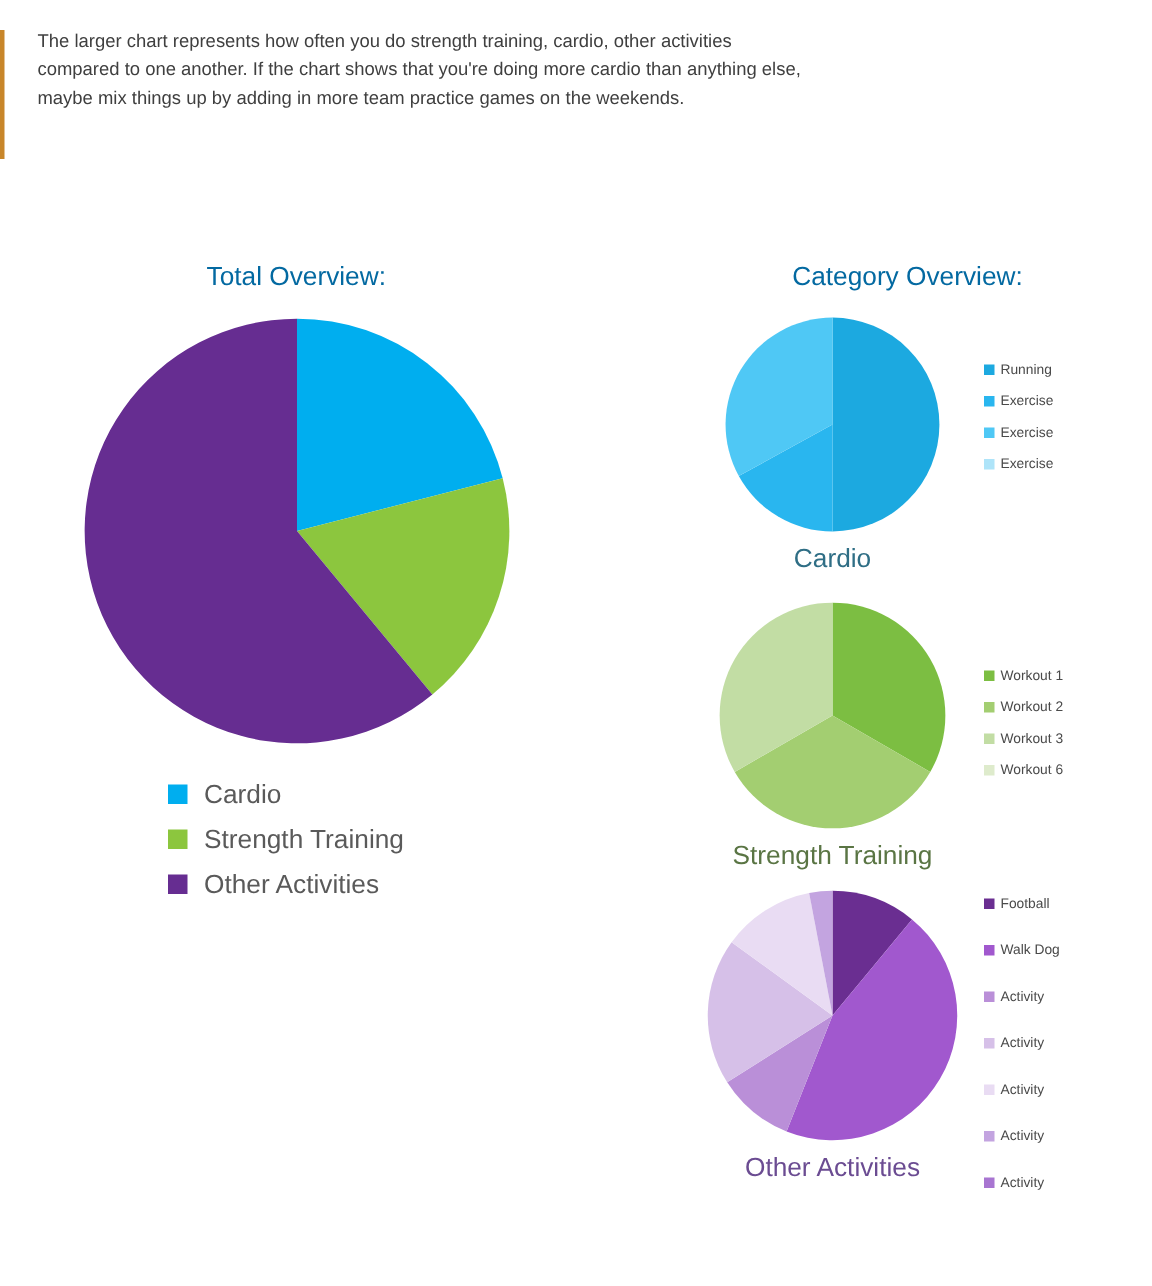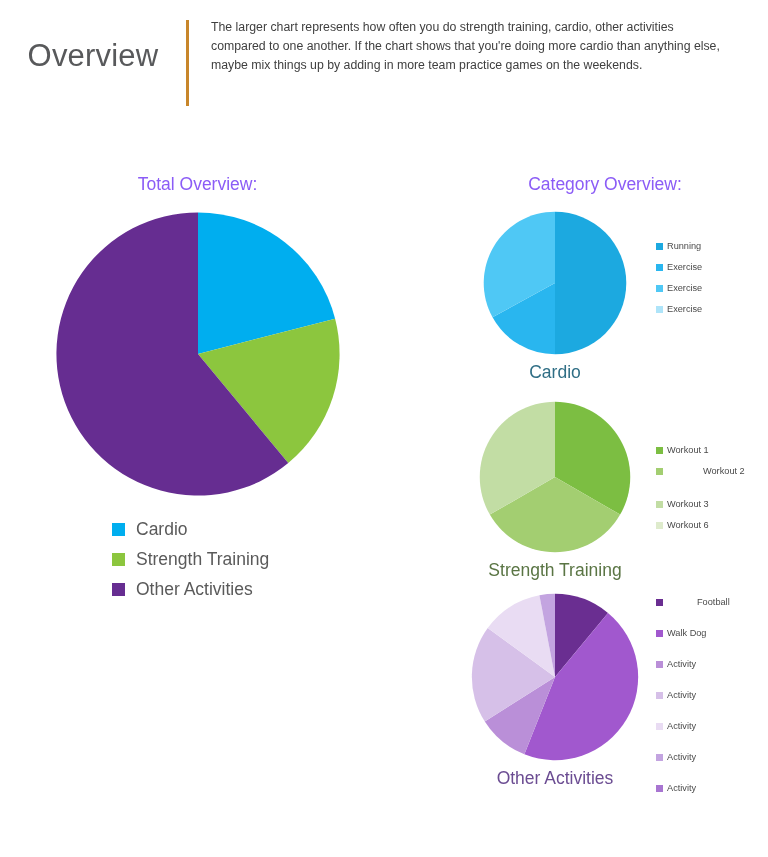--- a/index.html
+++ b/index.html
@@ -71,21 +71,21 @@
   }
   .col-right {
     flex: 1 1 auto;
     position: relative;
   }
 
   .section-title {
     text-align: center;
     font-size: 17.5px;
     font-weight: 400;
-    color: #8b5cf6;
+    color: #0369a1;
     margin: 0;
     padding: 42px 0 0 0;
   }
   .col-left .section-title { padding-left: 0; width: 395px; }
   .col-right .section-title { width: 290px; padding-left: 0; }
 
   
   .pie-wrap { display: flex; justify-content: center; }
   .pie { display: block; }
 
@@ -141,21 +141,20 @@
     width: 7px;
     height: 7px;
     margin-right: 4px;
     flex: 0 0 7px;
   }
 </style>
 </head>
 <body>
 
 <div class="header">
-  <div class="page-title">Overview</div>
   <div class="accent-rule"></div>
   <div class="intro">
     <p>The larger chart represents how often you do strength training, cardio, other activities compared to one another. If the chart shows that you're doing more cardio than anything else, maybe mix things up by adding in more team practice games on the weekends.</p>
   </div>
 </div>
 
 <div class="content">
 
   <div class="col-left">
     <h2 class="section-title">Total Overview:</h2>
@@ -223,21 +222,21 @@
             <path d="M 50 50 L 92.868 74.750 A 49.5 49.5 0 0 1 7.132 74.750 Z" fill="#A3CE71"></path>
             <path d="M 50 50 L 7.132 74.750 A 49.5 49.5 0 0 1 50.000 0.500 Z" fill="#C2DDA4"></path>
           </svg>
         <div class="cap" id="cap-strength" style="color: rgb(90, 117, 68);">Strength Training</div>
       </div>
       <div class="legend-small" id="legend-strength" style="padding-top:44px;">
           <div class="legend-row" style="margin-bottom: 11px;">
             <span class="swatch" style="background: rgb(124, 190, 66);"></span>
             <span>Workout 1</span>
           </div>
-          <div class="legend-row" style="margin-bottom: 23px; gap: 36px;">
+          <div class="legend-row" style="margin-bottom: 11px;">
             <span class="swatch" style="background: rgb(163, 206, 113);"></span>
             <span>Workout 2</span>
           </div>
           <div class="legend-row" style="margin-bottom: 11px;">
             <span class="swatch" style="background: rgb(194, 221, 164);"></span>
             <span>Workout 3</span>
           </div>
           <div class="legend-row" style="margin-bottom: 11px;">
             <span class="swatch" style="background: rgb(222, 235, 204);"></span>
             <span>Workout 6</span>
@@ -251,21 +250,21 @@
             <path d="M 50 50 L 50.000 0.500 A 49.5 49.5 0 0 1 81.552 11.860 Z" fill="#6A2E91"></path>
             <path d="M 50 50 L 81.552 11.860 A 49.5 49.5 0 0 1 31.778 96.024 Z" fill="#A158CE"></path>
             <path d="M 50 50 L 31.778 96.024 A 49.5 49.5 0 0 1 8.206 76.523 Z" fill="#BA8FD8"></path>
             <path d="M 50 50 L 8.206 76.523 A 49.5 49.5 0 0 1 9.954 20.905 Z" fill="#D6C0E8"></path>
             <path d="M 50 50 L 9.954 20.905 A 49.5 49.5 0 0 1 40.725 1.377 Z" fill="#E9DCF3"></path>
             <path d="M 50 50 L 40.725 1.377 A 49.5 49.5 0 0 1 50.000 0.500 Z" fill="#C3A4E0"></path>
           </svg>
         <div class="cap" id="cap-other" style="color: rgb(107, 76, 146);">Other Activities</div>
       </div>
       <div class="legend-small" id="legend-other" style="padding-top:4px;">
-          <div class="legend-row" style="margin-bottom: 21px; gap: 30px;">
+          <div class="legend-row" style="margin-bottom: 21px;">
             <span class="swatch" style="background: rgb(106, 46, 145);"></span>
             <span>Football</span>
           </div>
           <div class="legend-row" style="margin-bottom: 21px;">
             <span class="swatch" style="background: rgb(161, 88, 206);"></span>
             <span>Walk Dog</span>
           </div>
           <div class="legend-row" style="margin-bottom: 21px;">
             <span class="swatch" style="background: rgb(186, 143, 216);"></span>
             <span>Activity</span>

